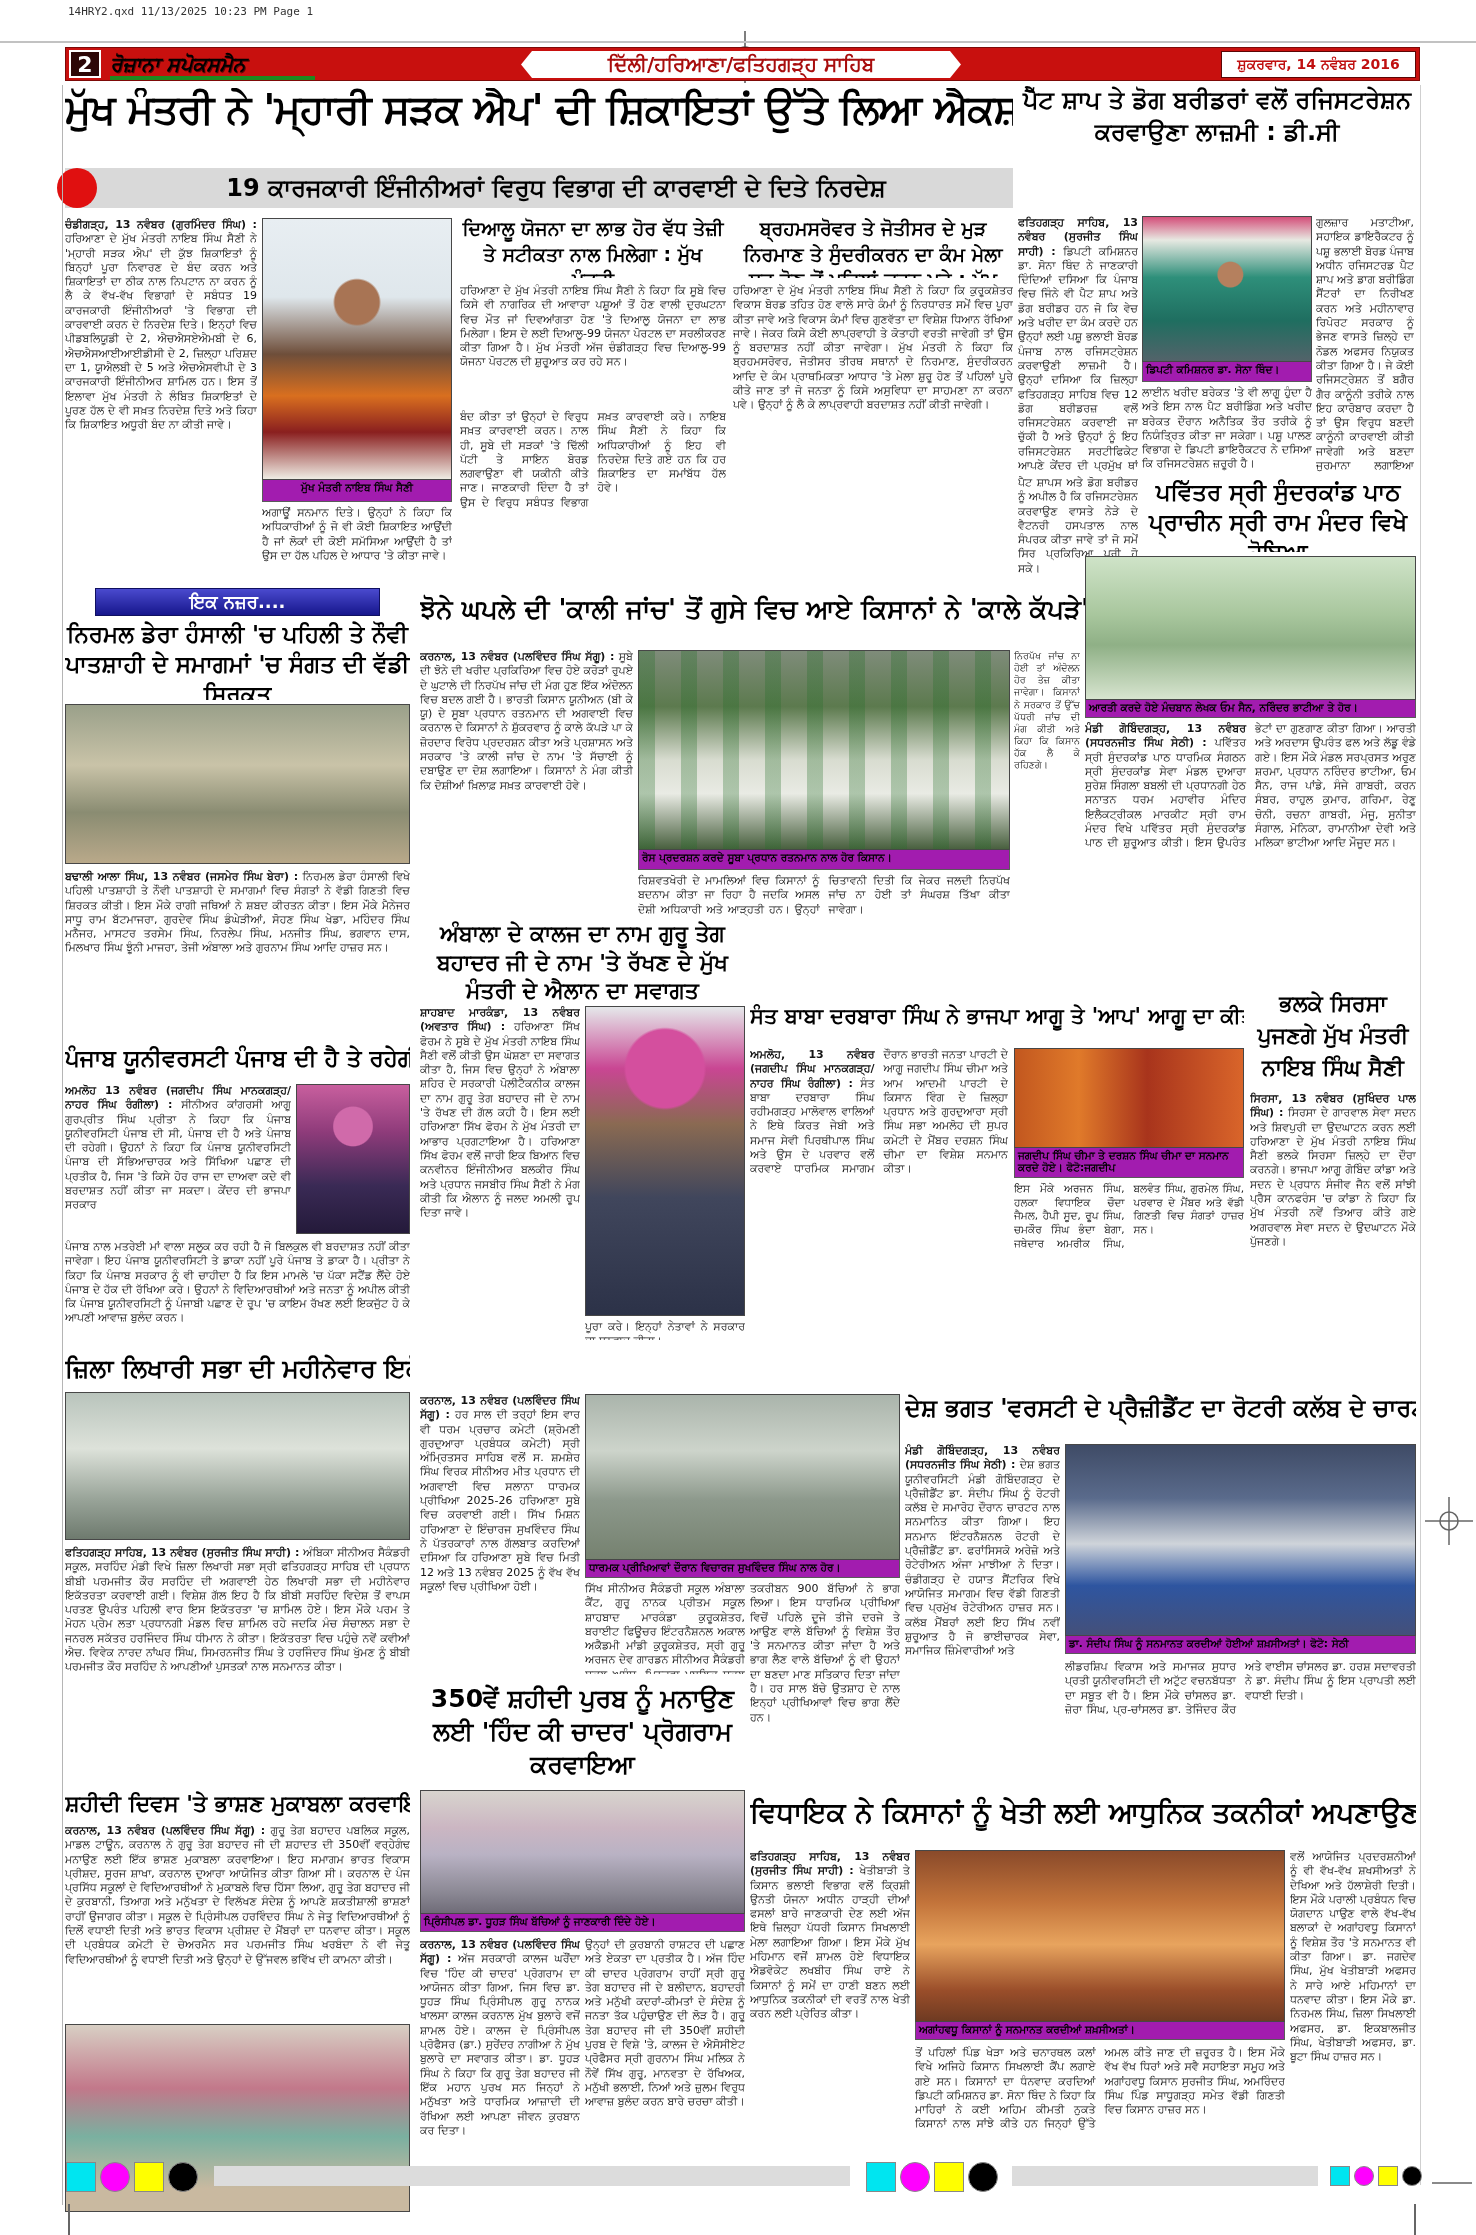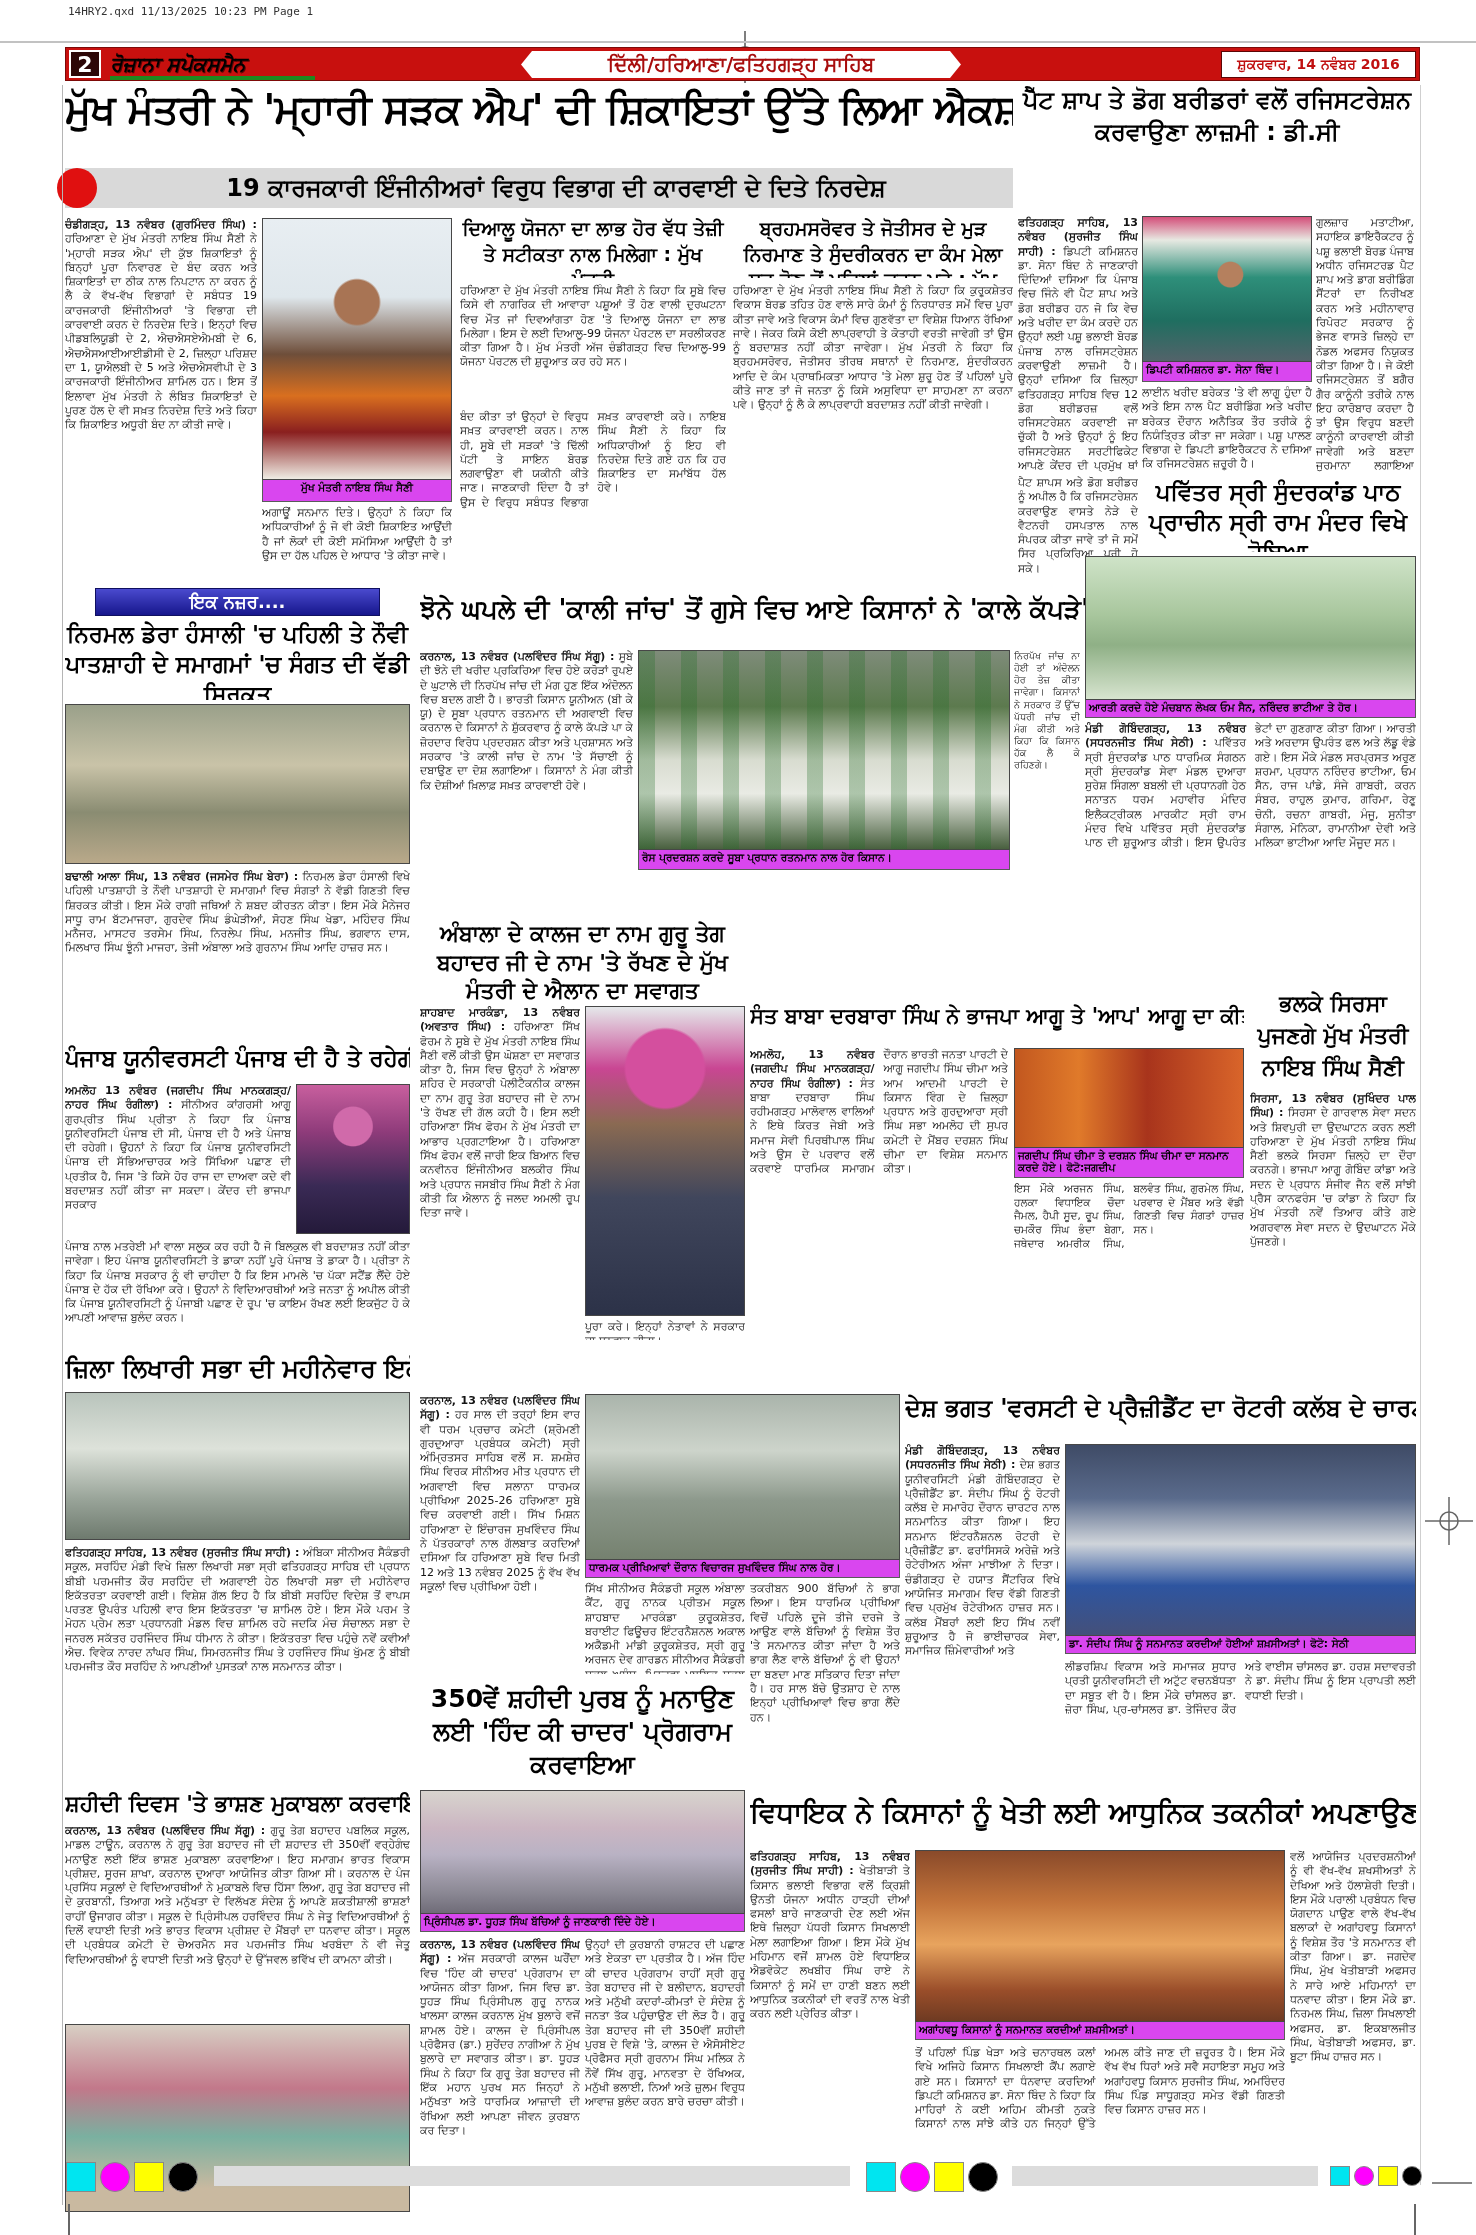--- a/index.html
+++ b/index.html
@@ -16,21 +16,21 @@
   .h-main{font-size:40px;line-height:1.05;letter-spacing:-1px;font-weight:800;}
   .h-right-top{font-size:24px;line-height:1.35;}
   .h-20{font-size:19px;line-height:1.35;}
   .h-23{font-size:22px;line-height:1.3;}
   .h-24{font-size:23px;line-height:1.3;}
   .h-26{font-size:25px;line-height:1.32;}
   .h-27{font-size:26px;line-height:1.2;}
   .h-28{font-size:28px;line-height:1.2;}
   .h-sirsa{font-size:22px;line-height:1.45;}
   .ph{border:1px solid #474747;background:#cfcabe;}
-  .cap{font-weight:bold;font-size:10.5px;line-height:1.15;background:#d946ef;border:1px solid #5a5a5a;border-top:0;padding:1px 3px;overflow:hidden;color:#000;}
+  .cap{font-weight:bold;font-size:10.5px;line-height:1.15;background:#a21caf;border:1px solid #5a5a5a;border-top:0;padding:1px 3px;overflow:hidden;color:#000;}
   .rule{background:#9a9a9a;}
   .masthead{background:#c8100e;border:1px solid #7d0a08;}
   .pgnum{background:#2d0707;border:2px solid #fff;color:#fff;font-size:22px;font-weight:bold;text-align:center;line-height:26px;}
   .paper{color:#000000;font-size:20px;font-weight:bold;font-style:italic;text-shadow:1px 1px 0 #5c0505;}
   .greenbar{background:#1f8a1f;}
   .ribbon{background:#ffffff;color:#a80d0d;font-size:20px;font-weight:bold;text-align:center;line-height:27px;clip-path:polygon(0 50%,2.5% 0,97.5% 0,100% 50%,97.5% 100%,2.5% 100%);}
   .datebox{background:#ffffff;border:1px solid #5c0505;color:#c01010;font-size:14px;font-weight:bold;text-align:center;line-height:25px;}
   .subbar{background:#d9d9d9;}
   .reddisc{background:#e01010;border-radius:50%;}
   .banner-blue{background:linear-gradient(180deg,#4a4ace,#16168c);color:#fff;font-weight:bold;font-size:18px;text-align:center;line-height:26px;border:1px solid #101060;}
@@ -104,20 +104,21 @@
   <div class="abs banner-blue" style="left:95px;top:588px;width:285px;height:28px;">ਇਕ ਨਜ਼ਰ....</div>
   <div class="abs hl h-24 center" style="left:65px;top:620px;width:345px;height:80px;">ਨਿਰਮਲ ਡੇਰਾ ਹੰਸਾਲੀ 'ਚ ਪਹਿਲੀ ਤੇ ਨੌਵੀ ਪਾਤਸ਼ਾਹੀ ਦੇ ਸਮਾਗਮਾਂ 'ਚ ਸੰਗਤ ਦੀ ਵੱਡੀ ਸ਼ਿਰਕਤ</div>
   <div class="abs ph ph-iknazar" style="left:65px;top:704px;width:345px;height:160px;"></div>
   <div class="abs bt" style="left:65px;top:870px;width:345px;height:168px;"><b class="dl">ਬਢਾਲੀ ਆਲਾ ਸਿੰਘ, 13 ਨਵੰਬਰ (ਜਸਮੇਰ ਸਿੰਘ ਬੇਰਾ) :</b> <span>ਨਿਰਮਲ ਡੇਰਾ ਹੰਸਾਲੀ ਵਿਖੇ ਪਹਿਲੀ ਪਾਤਸ਼ਾਹੀ ਤੇ ਨੌਵੀ ਪਾਤਸ਼ਾਹੀ ਦੇ ਸਮਾਗਮਾਂ ਵਿਚ ਸੰਗਤਾਂ ਨੇ ਵੱਡੀ ਗਿਣਤੀ ਵਿਚ ਸ਼ਿਰਕਤ ਕੀਤੀ। ਇਸ ਮੌਕੇ ਰਾਗੀ ਜਥਿਆਂ ਨੇ ਸ਼ਬਦ ਕੀਰਤਨ ਕੀਤਾ। ਇਸ ਮੌਕੇ ਮੈਨੇਜਰ ਸਾਧੂ ਰਾਮ ਬੱਟਮਾਜਰਾ, ਗੁਰਦੇਵ ਸਿੰਘ ਡੰਘੇੜੀਆਂ, ਸੋਹਣ ਸਿੰਘ ਖੇਡਾ, ਮਹਿੰਦਰ ਸਿੰਘ ਮਨੈਜਰ, ਮਾਸਟਰ ਤਰਸੇਮ ਸਿੰਘ, ਨਿਰਲੇਪ ਸਿੰਘ, ਮਨਜੀਤ ਸਿੰਘ, ਭਗਵਾਨ ਦਾਸ, ਮਿਲਖਾਰ ਸਿੰਘ ਝੂੰਨੀ ਮਾਜਰਾ, ਤੇਜੀ ਅੰਬਾਲਾ ਅਤੇ ਗੁਰਨਾਮ ਸਿੰਘ ਆਦਿ ਹਾਜ਼ਰ ਸਨ।</span></div>
 
   <div class="abs hl h-27 center nowrap" style="left:420px;top:594px;width:760px;height:44px;">ਝੋਨੇ ਘਪਲੇ ਦੀ 'ਕਾਲੀ ਜਾਂਚ' ਤੋਂ ਗੁਸੇ ਵਿਚ ਆਏ ਕਿਸਾਨਾਂ ਨੇ 'ਕਾਲੇ ਕੱਪੜੇ' ਪਾ ਕੇ ਕੀਤਾ ਪ੍ਰਦਰਸ਼ਨ</div>
   <div class="abs bt" style="left:420px;top:650px;width:213px;height:278px;"><b class="dl">ਕਰਨਾਲ, 13 ਨਵੰਬਰ (ਪਲਵਿੰਦਰ ਸਿੰਘ ਸੱਗੂ) :</b> <span>ਸੂਬੇ ਦੀ ਝੋਨੇ ਦੀ ਖਰੀਦ ਪ੍ਰਕਿਰਿਆ ਵਿਚ ਹੋਏ ਕਰੋੜਾਂ ਰੁਪਏ ਦੇ ਘੁਟਾਲੇ ਦੀ ਨਿਰਪੱਖ ਜਾਂਚ ਦੀ ਮੰਗ ਹੁਣ ਇੱਕ ਅੰਦੋਲਨ ਵਿਚ ਬਦਲ ਗਈ ਹੈ। ਭਾਰਤੀ ਕਿਸਾਨ ਯੂਨੀਅਨ (ਬੀ ਕੇ ਯੂ) ਦੇ ਸੂਬਾ ਪ੍ਰਧਾਨ ਰਤਨਮਾਨ ਦੀ ਅਗਵਾਈ ਵਿਚ ਕਰਨਾਲ ਦੇ ਕਿਸਾਨਾਂ ਨੇ ਸ਼ੁੱਕਰਵਾਰ ਨੂੰ ਕਾਲੇ ਕੱਪੜੇ ਪਾ ਕੇ ਜ਼ੋਰਦਾਰ ਵਿਰੋਧ ਪ੍ਰਦਰਸ਼ਨ ਕੀਤਾ ਅਤੇ ਪ੍ਰਸ਼ਾਸਨ ਅਤੇ ਸਰਕਾਰ 'ਤੇ ਕਾਲੀ ਜਾਂਚ ਦੇ ਨਾਮ 'ਤੇ ਸੱਚਾਈ ਨੂੰ ਦਬਾਉਣ ਦਾ ਦੋਸ਼ ਲਗਾਇਆ। ਕਿਸਾਨਾਂ ਨੇ ਮੰਗ ਕੀਤੀ ਕਿ ਦੋਸ਼ੀਆਂ ਖ਼ਿਲਾਫ਼ ਸਖ਼ਤ ਕਾਰਵਾਈ ਹੋਵੇ।</span></div>
   <div class="abs ph ph-farmers" style="left:638px;top:650px;width:372px;height:200px;"></div>
   <div class="abs cap nowrap" style="left:638px;top:850px;width:372px;height:20px;">ਰੋਸ ਪ੍ਰਦਰਸ਼ਨ ਕਰਦੇ ਸੂਬਾ ਪ੍ਰਧਾਨ ਰਤਨਮਾਨ ਨਾਲ ਹੋਰ ਕਿਸਾਨ।</div>
   <div class="abs bt bt-sm" style="left:1014px;top:650px;width:66px;height:342px;">ਨਿਰਪੱਖ ਜਾਂਚ ਨਾ ਹੋਈ ਤਾਂ ਅੰਦੋਲਨ ਹੋਰ ਤੇਜ਼ ਕੀਤਾ ਜਾਵੇਗਾ। ਕਿਸਾਨਾਂ ਨੇ ਸਰਕਾਰ ਤੋਂ ਉੱਚ ਪੱਧਰੀ ਜਾਂਚ ਦੀ ਮੰਗ ਕੀਤੀ ਅਤੇ ਕਿਹਾ ਕਿ ਕਿਸਾਨ ਹੱਕ ਲੈ ਕੇ ਰਹਿਣਗੇ।</div>
+  <div class="abs bt c2" style="left:638px;top:874px;width:372px;height:44px;">ਰਿਸ਼ਵਤਖੋਰੀ ਦੇ ਮਾਮਲਿਆਂ ਵਿਚ ਕਿਸਾਨਾਂ ਨੂੰ ਬਦਨਾਮ ਕੀਤਾ ਜਾ ਰਿਹਾ ਹੈ ਜਦਕਿ ਅਸਲ ਦੋਸ਼ੀ ਅਧਿਕਾਰੀ ਅਤੇ ਆੜ੍ਹਤੀ ਹਨ। ਉਨ੍ਹਾਂ ਚਿਤਾਵਨੀ ਦਿਤੀ ਕਿ ਜੇਕਰ ਜਲਦੀ ਨਿਰਪੱਖ ਜਾਂਚ ਨਾ ਹੋਈ ਤਾਂ ਸੰਘਰਸ਼ ਤਿੱਖਾ ਕੀਤਾ ਜਾਵੇਗਾ।</div>
 
   <div class="abs hl h-24 center" style="left:1140px;top:478px;width:276px;height:74px;">ਪਵਿੱਤਰ ਸ੍ਰੀ ਸੁੰਦਰਕਾਂਡ ਪਾਠ ਪ੍ਰਾਚੀਨ ਸ੍ਰੀ ਰਾਮ ਮੰਦਰ ਵਿਖੇ ਹੋਇਆ</div>
   <div class="abs ph ph-sundarkand" style="left:1085px;top:556px;width:331px;height:144px;"></div>
   <div class="abs cap nowrap" style="left:1085px;top:700px;width:331px;height:18px;">ਆਰਤੀ ਕਰਦੇ ਹੋਏ ਮੰਚਬਾਨ ਲੇਖਕ ਓਮ ਸੈਨ, ਨਰਿੰਦਰ ਭਾਟੀਆ ਤੇ ਹੋਰ।</div>
   <div class="abs bt c2" style="left:1085px;top:722px;width:331px;height:270px;"><b class="dl">ਮੰਡੀ ਗੋਬਿੰਦਗੜ੍ਹ, 13 ਨਵੰਬਰ (ਸਧਰਨਜੀਤ ਸਿੰਘ ਸੇਠੀ) :</b> <span>ਪਵਿੱਤਰ ਸ੍ਰੀ ਸੁੰਦਰਕਾਂਡ ਪਾਠ ਧਾਰਮਿਕ ਸੰਗਠਨ ਸ੍ਰੀ ਸੁੰਦਰਕਾਂਡ ਸੇਵਾ ਮੰਡਲ ਦੁਆਰਾ ਸੁਰੇਸ਼ ਸਿੰਗਲਾ ਬਬਲੀ ਦੀ ਪ੍ਰਧਾਨਗੀ ਹੇਠ ਸਨਾਤਨ ਧਰਮ ਮਹਾਵੀਰ ਮੰਦਿਰ ਇਲੈਕਟ੍ਰੀਕਲ ਮਾਰਕੀਟ ਸ੍ਰੀ ਰਾਮ ਮੰਦਰ ਵਿਖੇ ਪਵਿੱਤਰ ਸ੍ਰੀ ਸੁੰਦਰਕਾਂਡ ਪਾਠ ਦੀ ਸ਼ੁਰੂਆਤ ਕੀਤੀ। ਇਸ ਉਪਰੰਤ ਭੇਟਾਂ ਦਾ ਗੁਣਗਾਣ ਕੀਤਾ ਗਿਆ। ਆਰਤੀ ਅਤੇ ਅਰਦਾਸ ਉਪਰੰਤ ਫਲ ਅਤੇ ਲੱਡੂ ਵੰਡੇ ਗਏ। ਇਸ ਮੌਕੇ ਮੰਡਲ ਸਰਪ੍ਰਸਤ ਅਰੁਣ ਸ਼ਰਮਾ, ਪ੍ਰਧਾਨ ਨਰਿੰਦਰ ਭਾਟੀਆ, ਓਮ ਸੈਨ, ਰਾਜ ਪਾਂਡੇ, ਸੰਜੇ ਗਾਬਰੀ, ਕਰਨ ਸੰਬਰ, ਰਾਹੁਲ ਕੁਮਾਰ, ਗਰਿਮਾ, ਰੇਣੂ ਚੋਨੀ, ਰਚਨਾ ਗਾਬਰੀ, ਮੰਜੂ, ਸੁਨੀਤਾ ਸੰਗਾਲ, ਮੋਨਿਕਾ, ਰਾਮਾਨੀਆ ਦੇਵੀ ਅਤੇ ਮਲਿਕਾ ਭਾਟੀਆ ਆਦਿ ਮੌਜੂਦ ਸਨ।</span></div>
 
   <div class="abs hl h-23 center" style="left:420px;top:920px;width:325px;height:82px;">ਅੰਬਾਲਾ ਦੇ ਕਾਲਜ ਦਾ ਨਾਮ ਗੁਰੂ ਤੇਗ ਬਹਾਦਰ ਜੀ ਦੇ ਨਾਮ 'ਤੇ ਰੱਖਣ ਦੇ ਮੁੱਖ ਮੰਤਰੀ ਦੇ ਐਲਾਨ ਦਾ ਸਵਾਗਤ</div>
   <div class="abs bt" style="left:420px;top:1006px;width:160px;height:334px;"><b class="dl">ਸ਼ਾਹਬਾਦ ਮਾਰਕੰਡਾ, 13 ਨਵੰਬਰ (ਅਵਤਾਰ ਸਿੰਘ) :</b> <span>ਹਰਿਆਣਾ ਸਿੱਖ ਫੋਰਮ ਨੇ ਸੂਬੇ ਦੇ ਮੁੱਖ ਮੰਤਰੀ ਨਾਇਬ ਸਿੰਘ ਸੈਣੀ ਵਲੋਂ ਕੀਤੀ ਉਸ ਘੋਸ਼ਣਾ ਦਾ ਸਵਾਗਤ ਕੀਤਾ ਹੈ, ਜਿਸ ਵਿਚ ਉਨ੍ਹਾਂ ਨੇ ਅੰਬਾਲਾ ਸ਼ਹਿਰ ਦੇ ਸਰਕਾਰੀ ਪੋਲੀਟੈਕਨੀਕ ਕਾਲਜ ਦਾ ਨਾਮ ਗੁਰੂ ਤੇਗ ਬਹਾਦਰ ਜੀ ਦੇ ਨਾਮ 'ਤੇ ਰੱਖਣ ਦੀ ਗੱਲ ਕਹੀ ਹੈ। ਇਸ ਲਈ ਹਰਿਆਣਾ ਸਿੱਖ ਫੋਰਮ ਨੇ ਮੁੱਖ ਮੰਤਰੀ ਦਾ ਆਭਾਰ ਪ੍ਰਗਟਾਇਆ ਹੈ। ਹਰਿਆਣਾ ਸਿੱਖ ਫੋਰਮ ਵਲੋਂ ਜਾਰੀ ਇਕ ਬਿਆਨ ਵਿਚ ਕਨਵੀਨਰ ਇੰਜੀਨੀਅਰ ਬਲਕੀਰ ਸਿੰਘ ਅਤੇ ਪ੍ਰਧਾਨ ਜਸਬੀਰ ਸਿੰਘ ਸੈਣੀ ਨੇ ਮੰਗ ਕੀਤੀ ਕਿ ਐਲਾਨ ਨੂੰ ਜਲਦ ਅਮਲੀ ਰੂਪ ਦਿਤਾ ਜਾਵੇ।</span></div>
   <div class="abs ph ph-ambala" style="left:585px;top:1006px;width:160px;height:310px;"></div>
   <div class="abs bt" style="left:585px;top:1320px;width:160px;height:20px;">ਪੂਰਾ ਕਰੇ। ਇਨ੍ਹਾਂ ਨੇਤਾਵਾਂ ਨੇ ਸਰਕਾਰ ਦਾ ਧਨਵਾਦ ਕੀਤਾ।</div>

